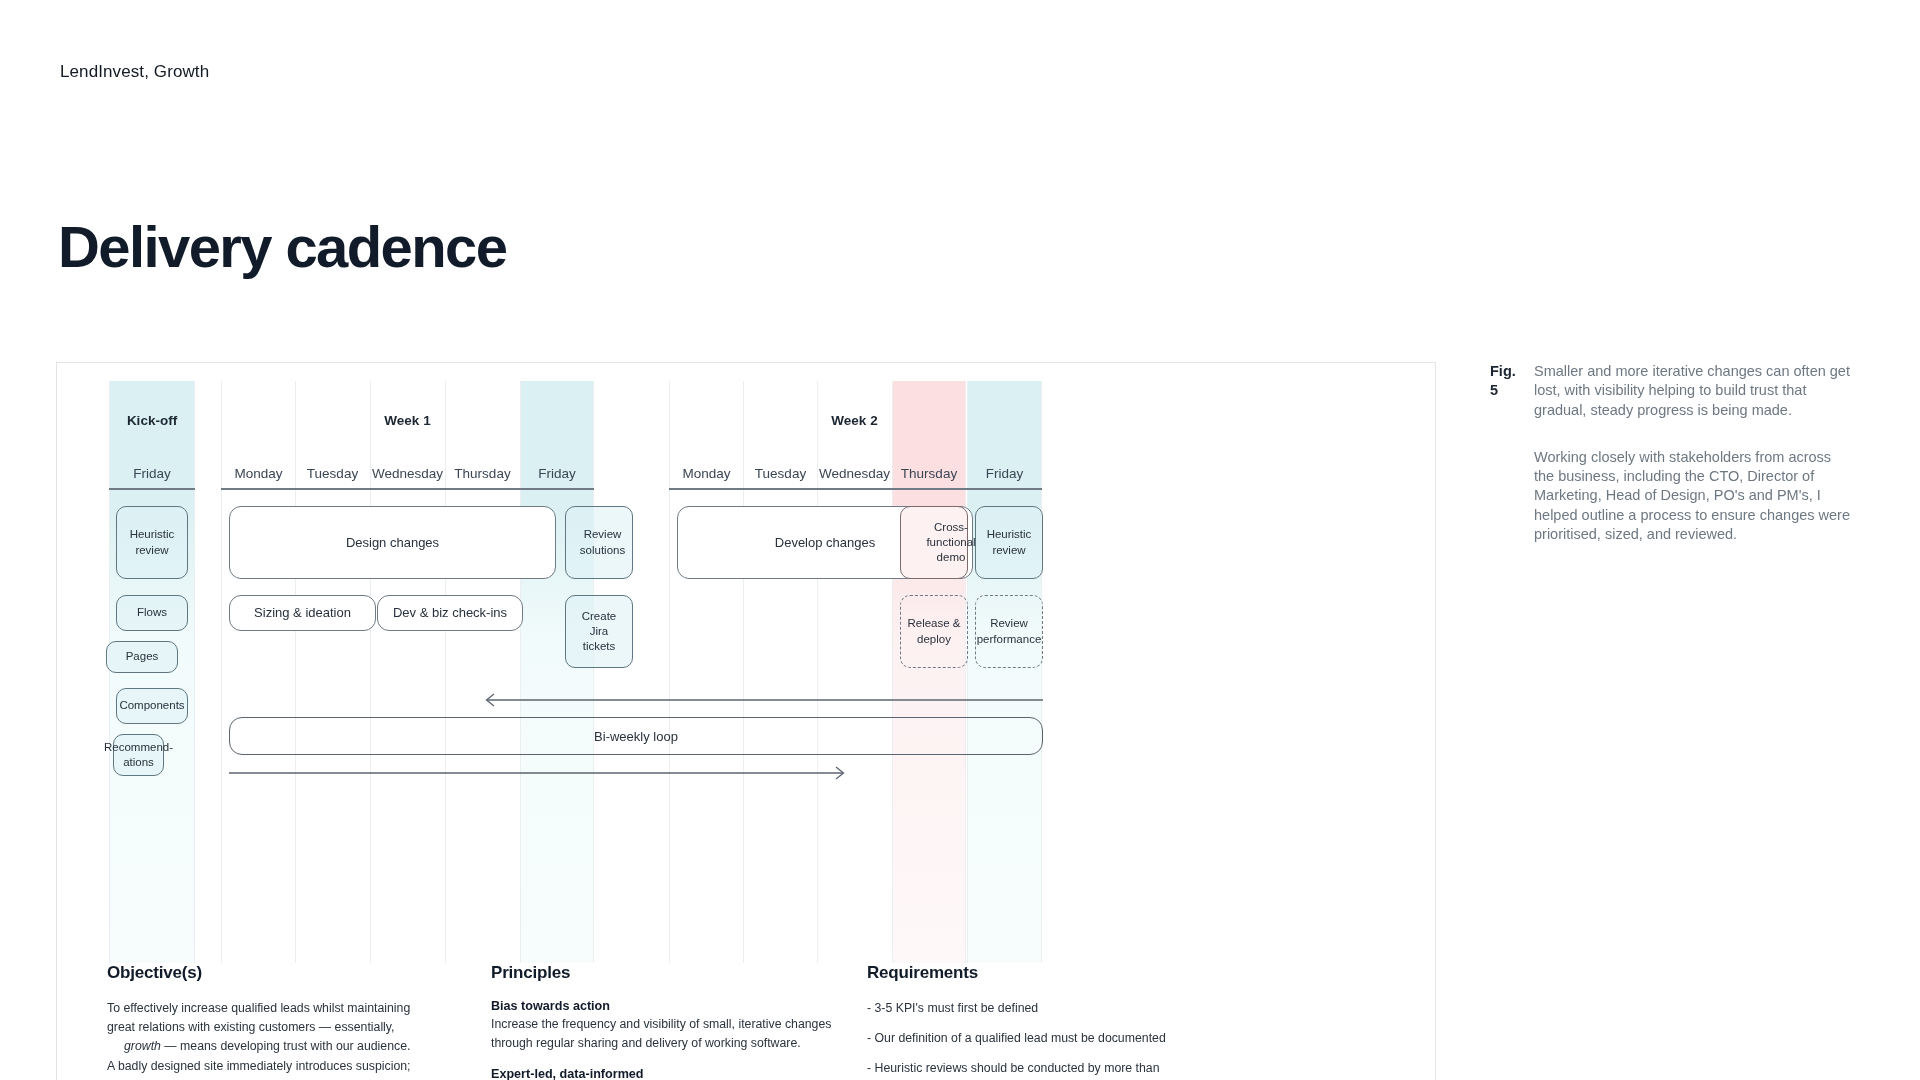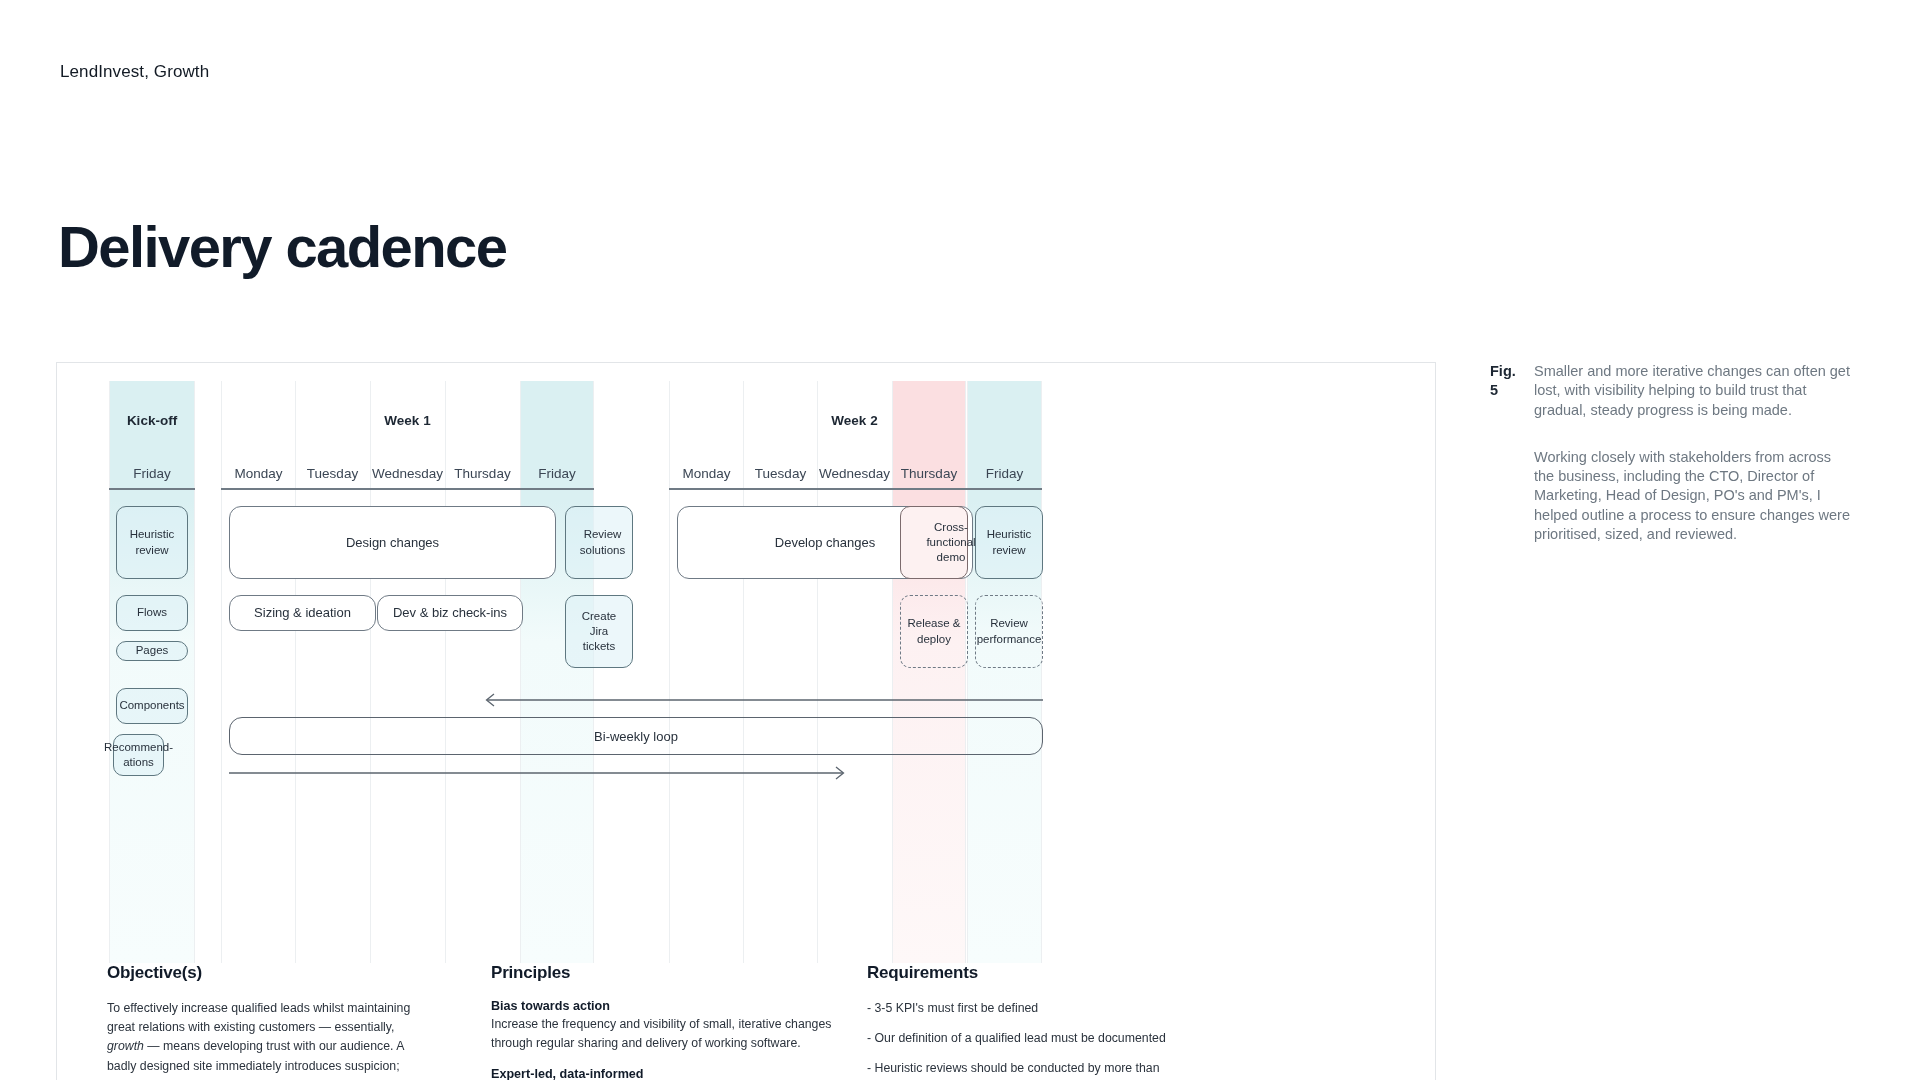--- a/index.html
+++ b/index.html
@@ -87,21 +87,21 @@
   .loop-svg { position: absolute; left: 0; top: 0; overflow: visible; }
 
   
   .cols { position: absolute; left: 0; top: 600px; width: 1380px; height: 118px; }
   .col-block { position: absolute; top: 0; }
   .col-h {
     font-size: 17px; font-weight: 700; color: #111b29; margin-bottom: 16px;
     letter-spacing: -.2px;
   }
   .para { font-size: 12.3px; line-height: 1.56; color: #2b333d; }
-  .para em { font-style: italic; }
+  .para em { font-style: italic; margin-left: 17px; }
   .sub-h { font-size: 12.6px; font-weight: 700; color: #111b29; margin-bottom: 2px; }
   .spacer { height: 14px; }
   .bullet { font-size: 12.3px; line-height: 1.56; color: #2b333d; margin-bottom: 11px; }
 
   
   .caption { position: absolute; left: 1490px; top: 362px; width: 360px; }
   .cap-row { display: flex; gap: 0px; }
   .fig-num {
     width: 44px; flex: 0 0 44px;
     font-size: 14.5px; font-weight: 700; color: #1d2733; line-height: 1.33;
@@ -152,21 +152,21 @@
       <div class="day-label" style="left:760px; top:103px; width:75px;">Wednesday</div>
       <div class="day-label" style="left:835px; top:103px; width:74px;">Thursday</div>
       <div class="day-label" style="left:910px; top:103px; width:75px;">Friday</div>
 
       <div class="rule" style="left:52px;  top:125px; width:86px;"></div>
       <div class="rule" style="left:164px; top:125px; width:373px;"></div>
       <div class="rule" style="left:612px; top:125px; width:373px;"></div>
 
       <div class="card cyan" style="left:59px; top:143px; width:72px; height:73px;">Heuristic review</div>
       <div class="card cyan" style="left:59px; top:232px; width:72px; height:36px;">Flows</div>
-      <div class="card cyan" style="left:59px; top:278px; width:72px; height:20px;">Pages</div>
+      <div class="card cyan" style="left:49px; top:278px; width:72px; height:32px;">Pages</div>
       <div class="card cyan" style="left:59px; top:325px; width:72px; height:36px;">Components</div>
       <div class="card cyan" style="left:56px; top:371px; width:51px; height:42px;">Recommend-ations</div>
 
       <div class="card wide white" style="left:172px; top:143px; width:327px; height:73px;">Design changes</div>
       <div class="card cyan" style="left:508px; top:143px; width:68px; height:73px;padding-left:13px;">Review solutions</div>
 
       <div class="card wide white" style="left:172px; top:232px; width:147px; height:36px;">Sizing &amp; ideation</div>
       <div class="card wide white" style="left:320px; top:232px; width:146px; height:36px;">Dev &amp; biz check-ins</div>
       <div class="card cyan" style="left:508px; top:232px; width:68px; height:73px;">Create Jira tickets</div>
 

